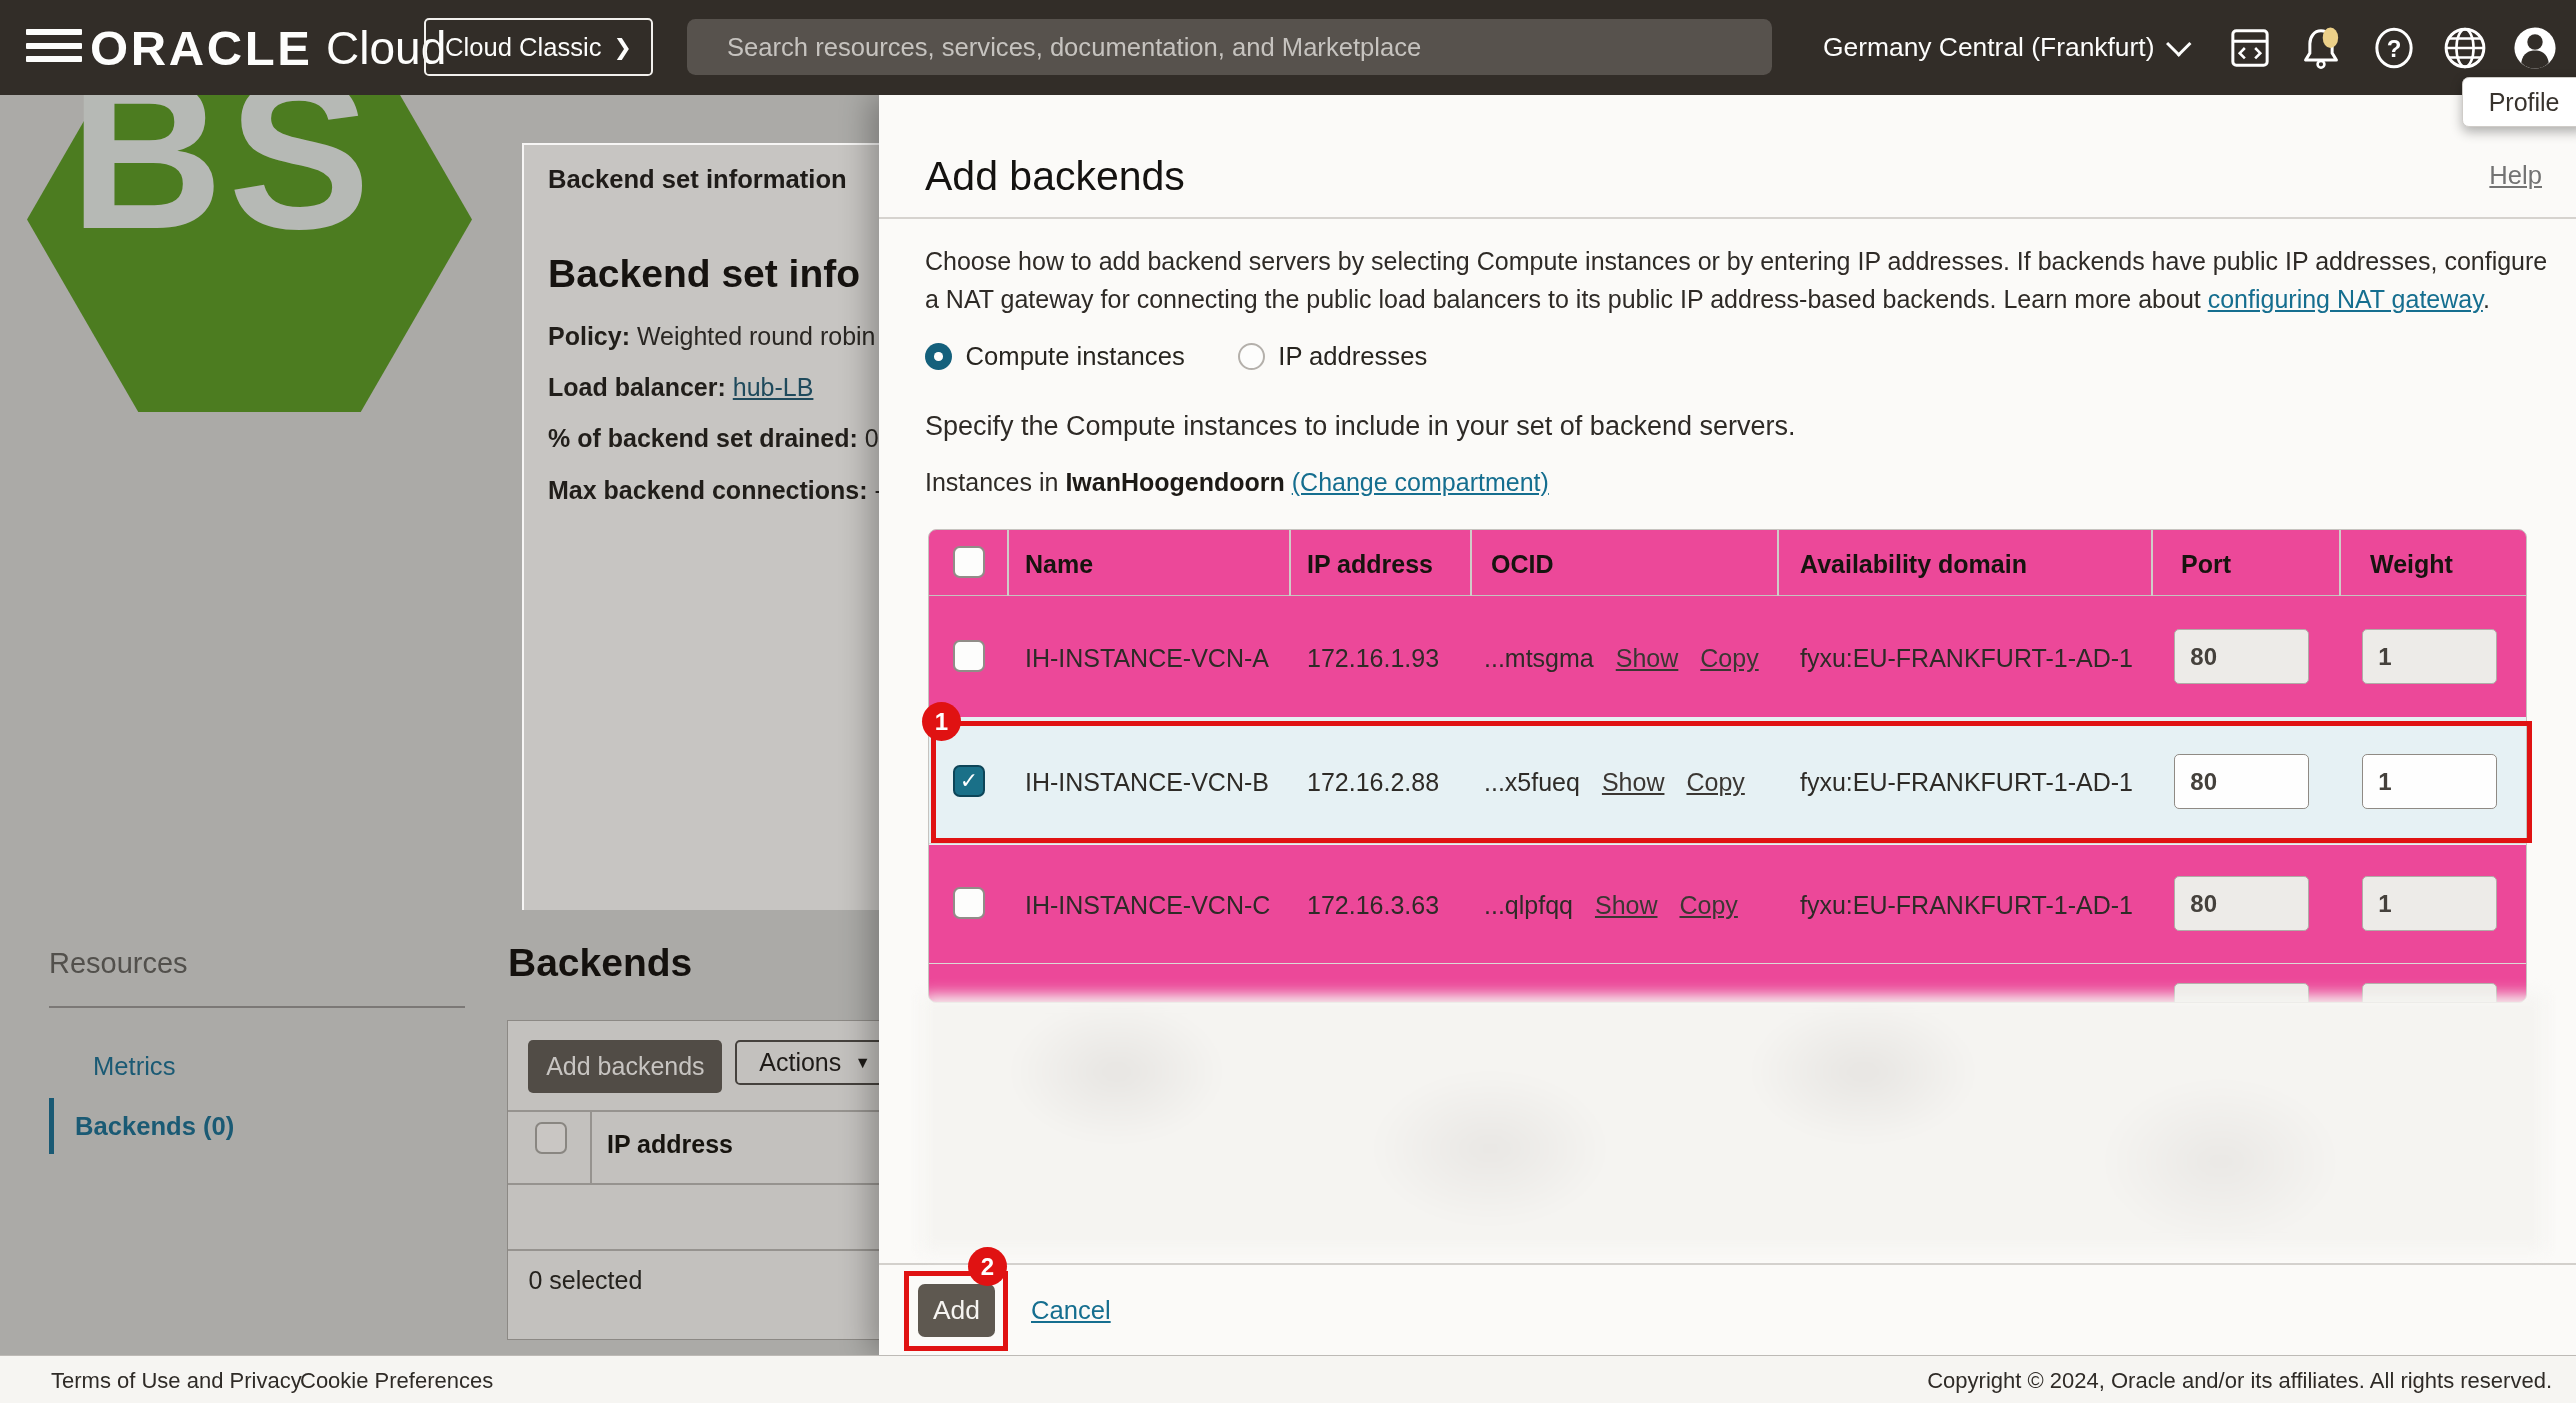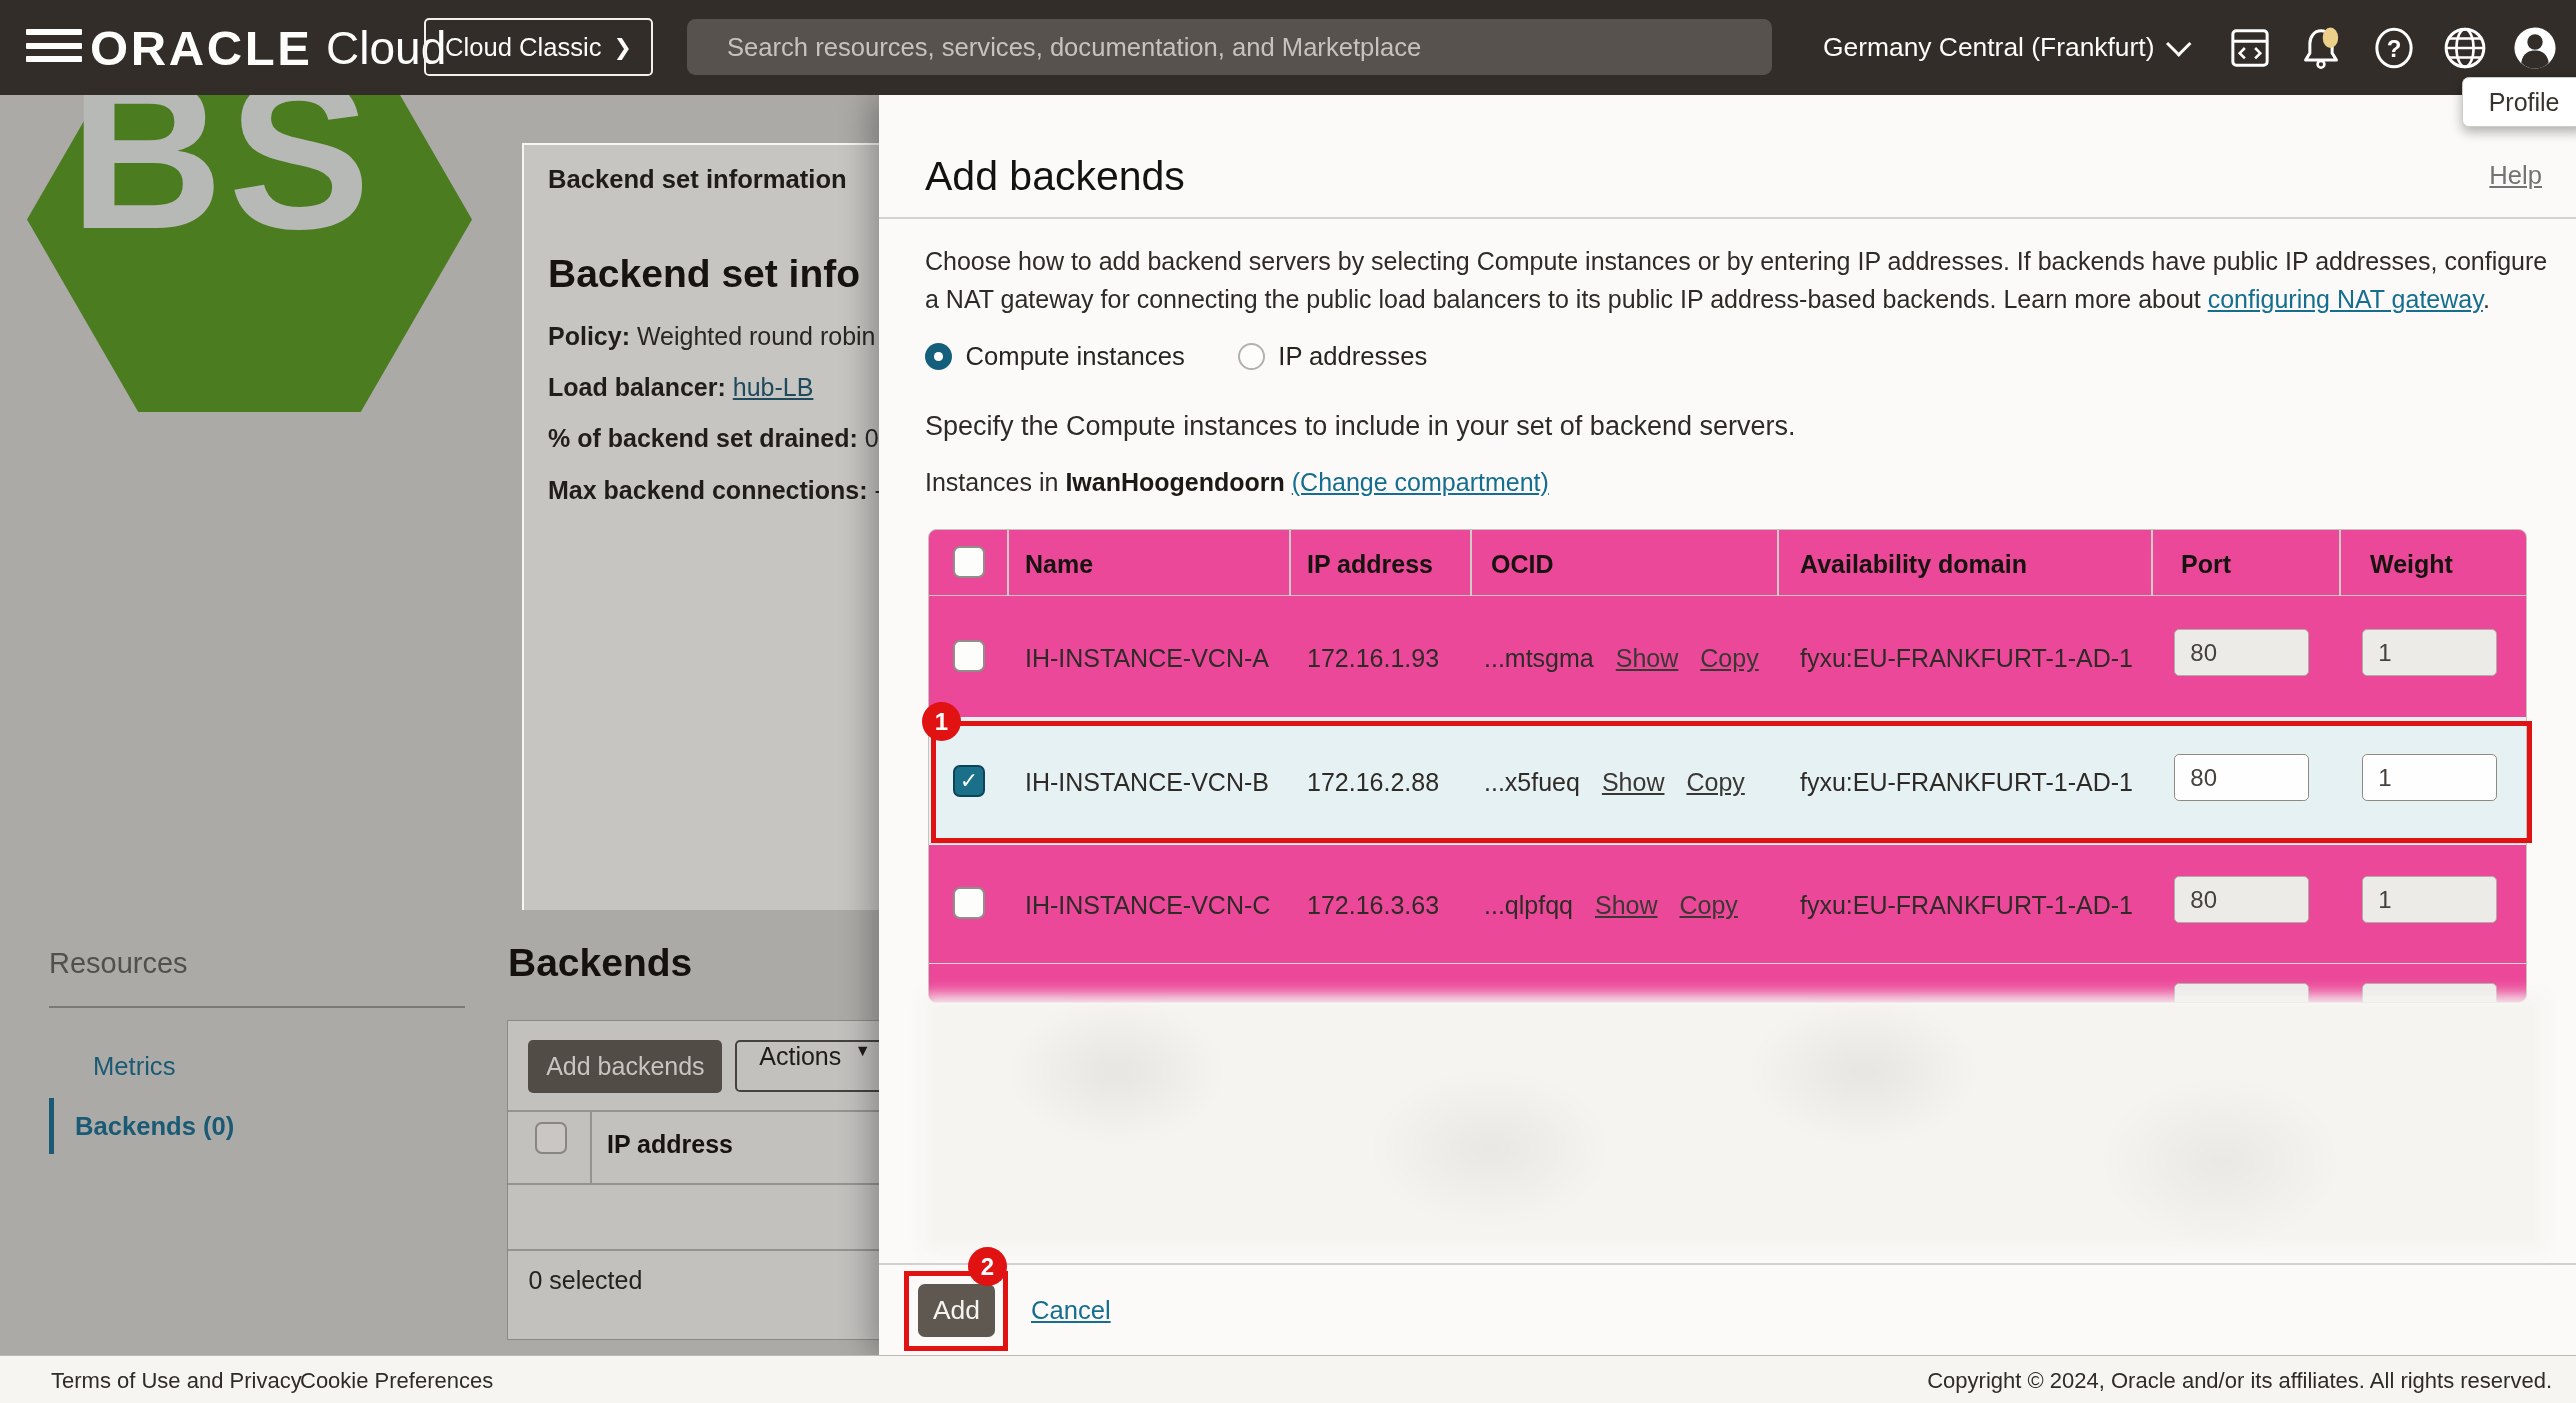--- a/index.html
+++ b/index.html
@@ -34,21 +34,21 @@
   .bsfield b{color:#211e1a;}
   .bsfield .lnk{text-decoration:underline;color:#1f4a5c;}
   .res-title{position:absolute;left:49px;top:852px;font-size:29px;color:#52504c;}
   .res-div{position:absolute;left:49px;top:911px;width:416px;height:1.7px;background:#7b7876;}
   .res-metrics{position:absolute;left:93px;top:957px;font-size:25.6px;color:#1a5a74;cursor:pointer;}
   .res-bar{position:absolute;left:49px;top:1003px;width:5.1px;height:56px;background:#1a5a74;}
   .res-backends{position:absolute;left:75px;top:1017px;font-size:25.6px;font-weight:700;color:#1a5a74;cursor:pointer;}
   .bk-heading{position:absolute;left:508px;top:846px;font-size:39px;font-weight:700;color:#14110e;}
   .bkcard{position:absolute;left:507px;top:925px;width:400px;height:320px;border:1.7px solid #8c8985;background:#c3c1be;box-sizing:border-box;}
   .bk-add{position:absolute;left:20.4px;top:19px;width:194px;height:53px;background:#514c46;border-radius:5.1px;color:#c7c4c1;font-size:25px;display:flex;align-items:center;justify-content:center;cursor:pointer;}
-  .bk-actions{position:absolute;left:227px;top:19px;width:160px;height:52px;border:2.1px solid #45413d;border-radius:5.1px;color:#1e1b18;font-size:25px;display:flex;justify-content:center;gap:13.6px;box-sizing:border-box;cursor:pointer;}
+  .bk-actions{position:absolute;left:227px;top:19px;width:160px;height:45px;border:2.1px solid #45413d;border-radius:5.1px;color:#1e1b18;font-size:25px;display:flex;align-items:center;justify-content:center;gap:13.6px;box-sizing:border-box;cursor:pointer;}
   .bk-actions .car{font-size:16px;}
   .bk-div{position:absolute;left:0;width:100%;height:1.7px;background:#96938f;}
   .bk-cb{position:absolute;left:27px;top:101px;width:32px;height:32px;border:2.1px solid #898681;border-radius:6.8px;background:#c9c6c3;box-sizing:border-box;}
   .bk-vline{position:absolute;left:82px;top:89px;width:1.7px;height:73px;background:#96938f;}
   .bk-ip{position:absolute;left:99px;top:109px;font-size:25px;font-weight:700;color:#17140f;}
   .bk-selected{position:absolute;left:20.4px;top:245px;font-size:25px;color:#25221d;}
 
   
   .modal{position:absolute;left:879px;top:95px;width:1697px;height:1260px;background:#fbfaf8;z-index:10;box-shadow:-10.2px 0 29px rgba(0,0,0,.28);}
   .m-title{position:absolute;left:46px;top:58px;font-size:41px;color:#141210;}
@@ -72,21 +72,21 @@
   .t-head{position:absolute;left:0;top:0;width:100%;height:66px;border-bottom:1.7px solid #c6c3bf;box-sizing:border-box;}
   .t-vline{position:absolute;top:0;width:1.7px;height:66px;background:#cfccc8;}
   .t-h{position:absolute;top:19.6px;font-size:25px;font-weight:700;color:#17140f;}
   .cb{position:absolute;left:24px;width:32px;height:32px;border:2.1px solid #918d88;border-radius:6.8px;background:#fdfdfc;box-sizing:border-box;cursor:pointer;}
   .cb.checked{background:#1a7088;border:2.6px solid #0d4558;color:#ffffff;font-size:22px;font-weight:700;display:flex;align-items:center;justify-content:center;}
   .t-row{position:absolute;left:0;width:100%;height:121px;}
   .rowB-bg{position:absolute;left:0;top:187px;width:100%;height:128px;background:#e6f1f4;}
   .t-cell{position:absolute;font-size:25px;color:#2e2b27;white-space:nowrap;}
   .ocid-cell{display:flex;gap:22px;}
   .t-link{color:#3b3733;text-decoration:underline;cursor:pointer;}
-  .t-input{position:absolute;width:135px;height:47px;border-radius:5.1px;font-size:24px;color:#45413c;padding:0 15.3px;box-sizing:border-box;font-family:inherit;outline:none;}
+  .t-input{position:absolute;width:135px;height:55px;border-radius:5.1px;font-size:24px;color:#45413c;padding:0 15.3px;box-sizing:border-box;font-family:inherit;outline:none;font-weight:bold;}
   .t-input.dim{background:#edebe8;border:1.7px solid #b0aca7;}
   .t-input.lit{background:#fefefe;border:1.7px solid #8f8a84;}
   .t-rowdiv{position:absolute;left:0;width:100%;height:1.3px;background:#dcd9d5;}
 
   .blur-block{position:absolute;left:43px;top:900px;width:1623px;height:256px;z-index:12;background:#f5f4f1;
     background-image:radial-gradient(ellipse 153px 102px at 12% 30%,#e7e5e2 0%,rgba(231,229,226,0) 70%),
       radial-gradient(ellipse 170px 111px at 35% 60%,#e9e7e4 0%,rgba(233,231,228,0) 70%),
       radial-gradient(ellipse 162px 102px at 58% 30%,#e7e5e2 0%,rgba(231,229,226,0) 70%),
       radial-gradient(ellipse 170px 119px at 80% 65%,#eae8e5 0%,rgba(234,232,229,0) 70%);
     filter:blur(7.7px);}

